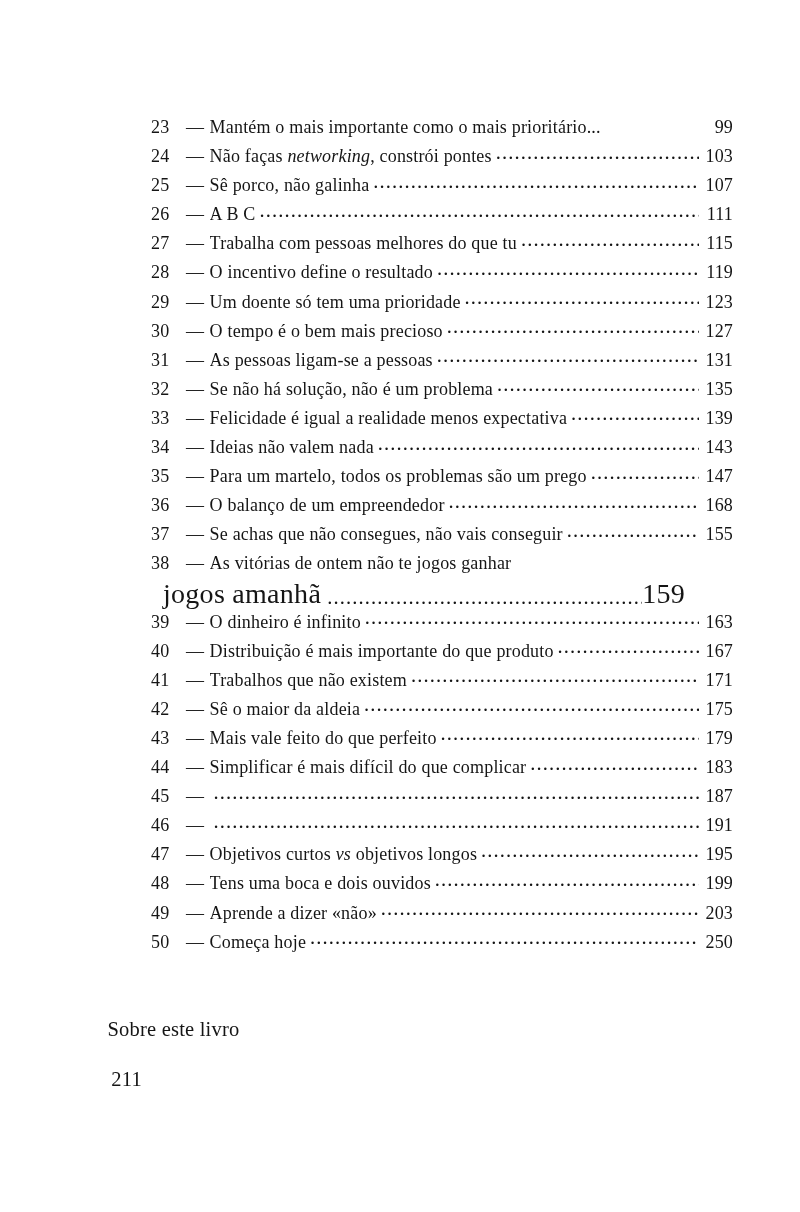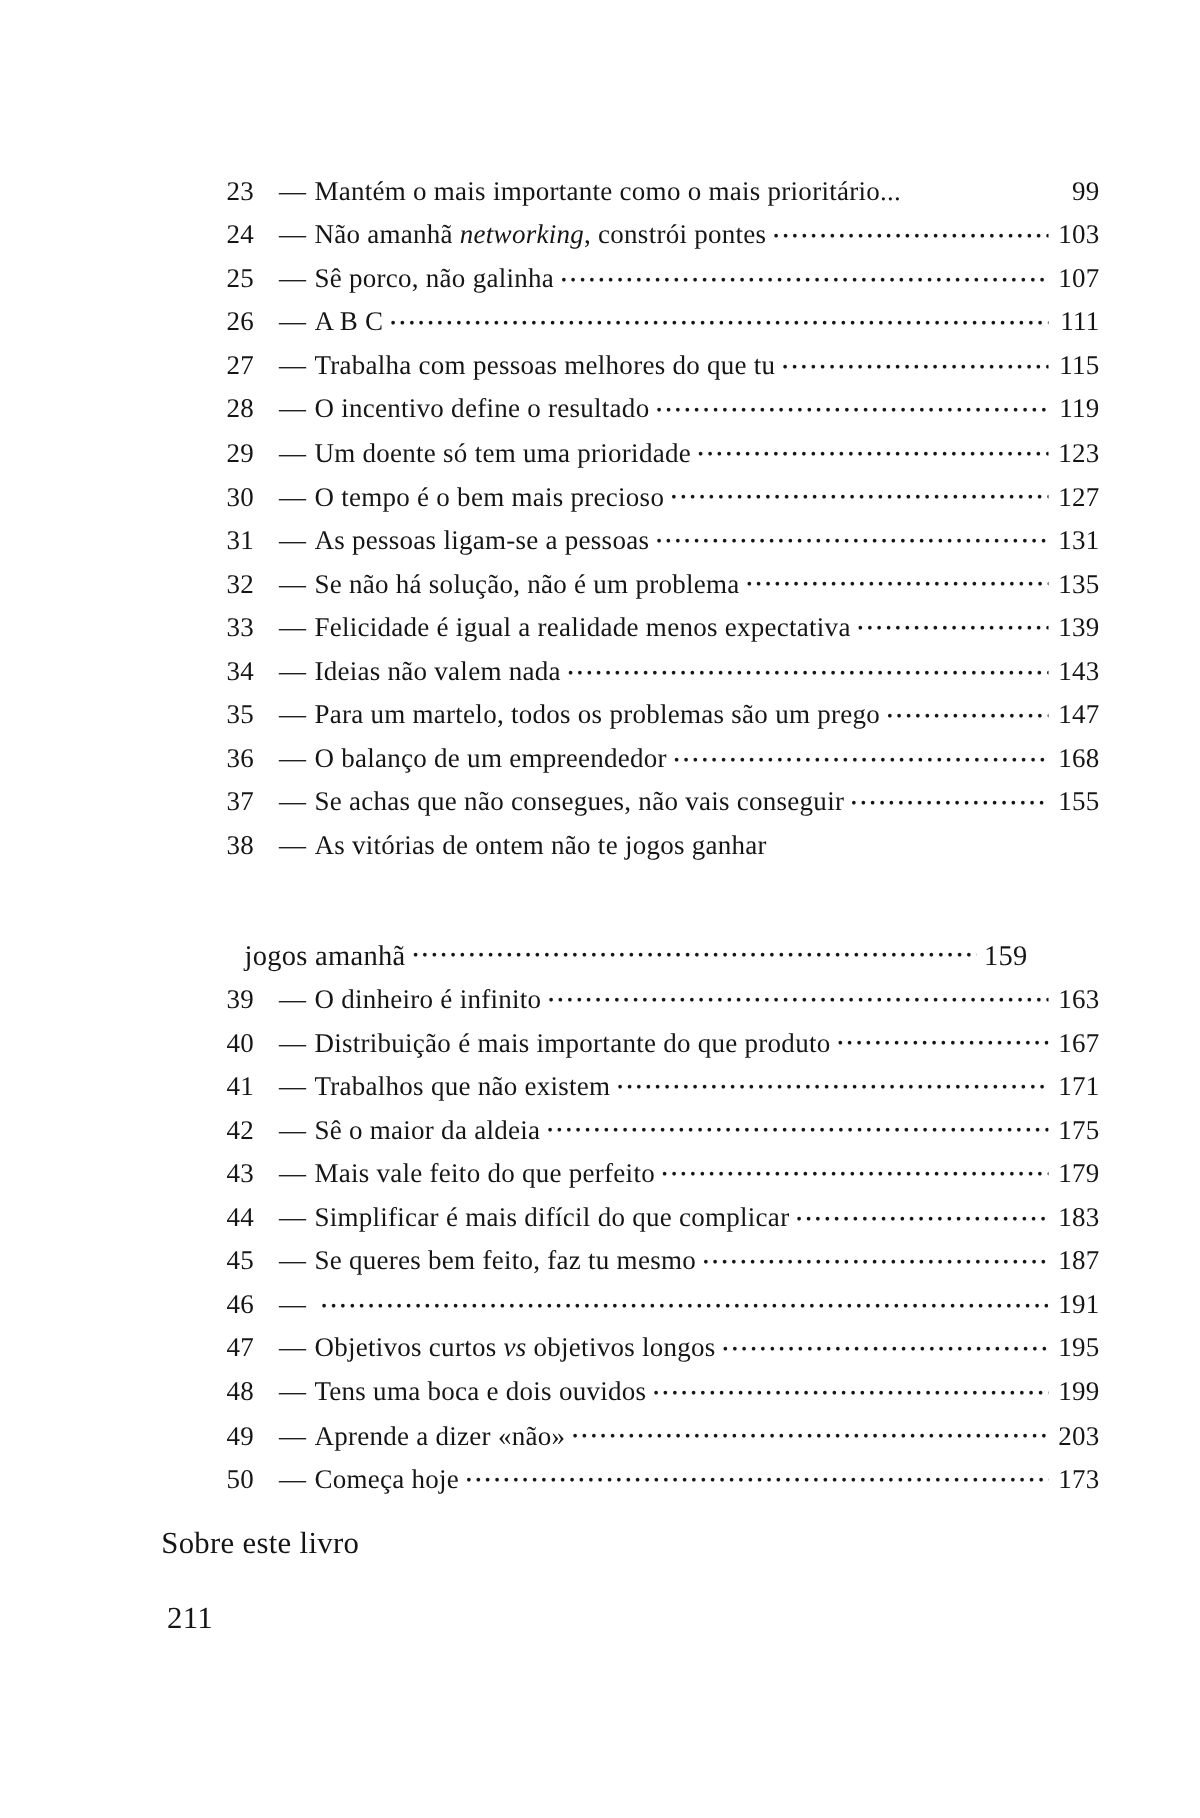--- a/index.html
+++ b/index.html
@@ -95,29 +95,28 @@
   }
 
   .entry-page {
     flex: 0 0 auto;
     text-align: right;
     min-width: 34px;
     padding-left: 0.02em;
   }
   .cont-line {
     display: flex;
-    align-items: flex-start;
+    align-items: center;
     width: 100%;
-    font-size: 19px;
+    font-size: 28px;
     line-height: 29.1px;
     letter-spacing: 0.01em;
     white-space: nowrap;
     padding-left: 60px;
     box-sizing: border-box;
-    margin-top: 44px;
   }
   .cont-text {
     flex: 0 0 auto;
   }
 
   
   .toc-tail {
     margin-top: 29.1px;
   }
   .tail-entry {
@@ -142,21 +141,21 @@
       <div class="toc-entry no-leader">
         <span class="entry-num">23</span>
         <span class="entry-dash">—</span>
         <span class="entry-title">Mantém o mais importante como o mais prioritário...</span>
         <span class="entry-leader"></span>
         <span class="entry-page">99</span>
       </div>
       <div class="toc-entry">
         <span class="entry-num">24</span>
         <span class="entry-dash">—</span>
-        <span class="entry-title"><span>Não amanhã </span><span class="it">networking</span><span>, constrói pontes</span></span>
+        <span class="entry-title"><span>Não faças </span><span class="it">networking</span><span>, constrói pontes</span></span>
         <span class="entry-leader"></span>
         <span class="entry-page">103</span>
       </div>
       <div class="toc-entry">
         <span class="entry-num">25</span>
         <span class="entry-dash">—</span>
         <span class="entry-title">Sê porco, não galinha</span>
         <span class="entry-leader"></span>
         <span class="entry-page">107</span>
       </div>
@@ -293,21 +292,20 @@
       <div class="toc-entry">
         <span class="entry-num">44</span>
         <span class="entry-dash">—</span>
         <span class="entry-title">Simplificar é mais difícil do que complicar</span>
         <span class="entry-leader"></span>
         <span class="entry-page">183</span>
       </div>
       <div class="toc-entry">
         <span class="entry-num">45</span>
         <span class="entry-dash">—</span>
-        <span class="entry-title">Se queres bem feito, faz tu mesmo</span>
         <span class="entry-leader"></span>
         <span class="entry-page">187</span>
       </div>
       <div class="toc-entry">
         <span class="entry-num">46</span>
         <span class="entry-dash">—</span>
         <span class="entry-leader"></span>
         <span class="entry-page">191</span>
       </div>
       <div class="toc-entry">
@@ -329,21 +327,21 @@
         <span class="entry-dash">—</span>
         <span class="entry-title">Aprende a dizer «não»</span>
         <span class="entry-leader"></span>
         <span class="entry-page">203</span>
       </div>
       <div class="toc-entry">
         <span class="entry-num">50</span>
         <span class="entry-dash">—</span>
         <span class="entry-title">Começa hoje</span>
         <span class="entry-leader"></span>
-        <span class="entry-page">173</span>
+        <span class="entry-page">250</span>
       </div>
     </div>
   <div class="toc-tail" id="toc-tail" style="position:absolute; left:103px; top:986px; width:582px;">
       <div class="tail-entry">
         <span class="tail-title">Sobre este livro</span>
         <span class="entry-leader"></span>
         <span class="entry-page">211</span>
       </div>
     </div>
 </div>

